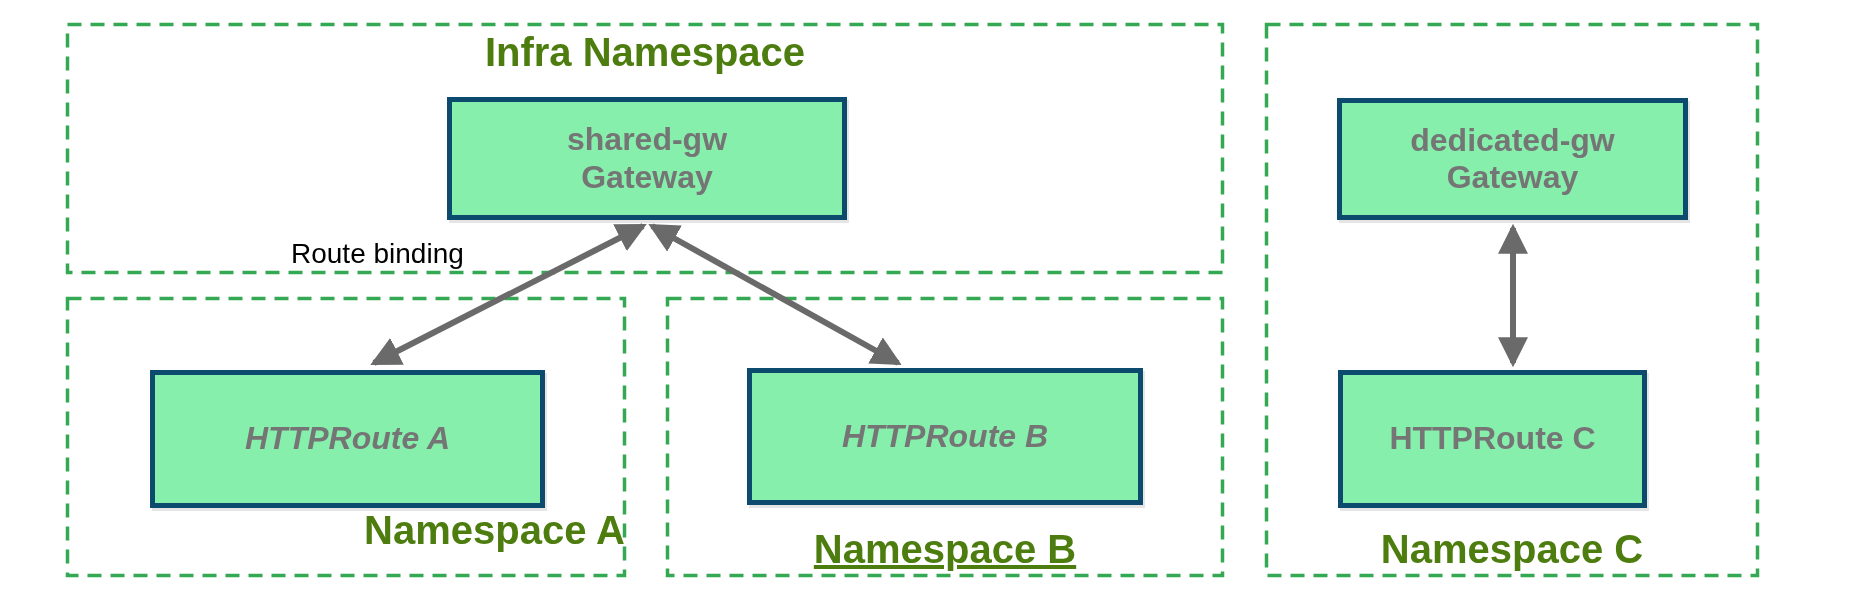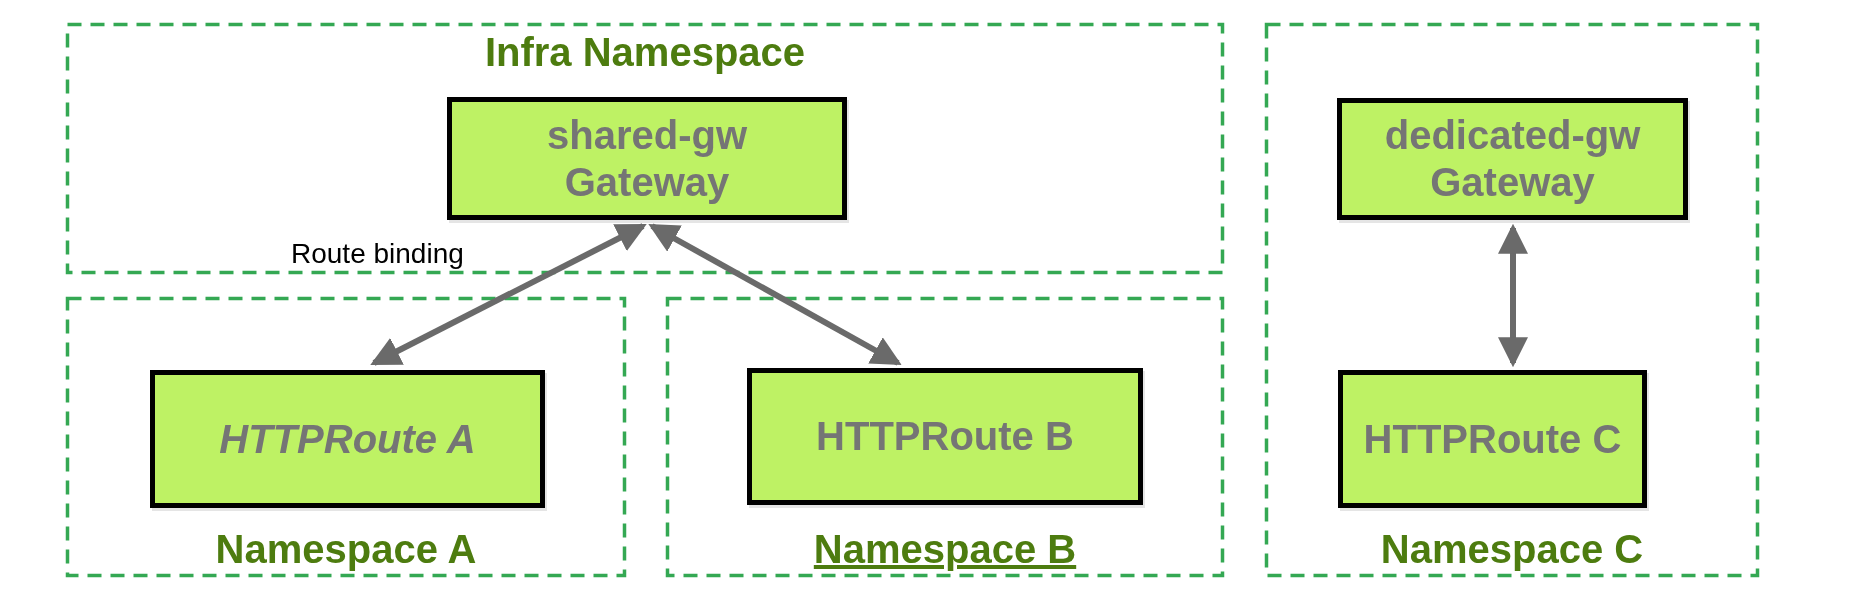--- a/index.html
+++ b/index.html
@@ -24,30 +24,30 @@
     stroke-dasharray: 14 9;
   }
   .arrow {
     stroke: #6a6a6a;
     stroke-width: 6;
   }
   .gw-box {
     position: absolute;
     z-index: 2;
     box-sizing: border-box;
-    background: #bef264;
-    border: 5px solid #000000;
+    background: #86efac;
+    border: 5px solid #0c4a6e;
     box-shadow: 2px 3px 0 rgba(0,0,0,0.10);
     display: flex;
     align-items: center;
     justify-content: center;
     text-align: center;
     color: #757575;
     font-weight: bold;
-    font-size: 40px;
+    font-size: 32px;
     line-height: 1.17;
   }
   .box-text span { display: block; }
   .ns-label {
     position: absolute;
     z-index: 2;
     text-align: center;
     font-weight: bold;
     font-size: 40px;
     line-height: 1;
@@ -55,28 +55,28 @@
   }
   .annotation {
     position: absolute;
     z-index: 2;
     font-size: 28px;
     line-height: 1;
     color: #000000;
   }
   
   .infra-title   { left: 67px;   top: 32px;  width: 1156px; }
-  .ns-a-label    { left: 67px;   top: 529px; width: 558px; }
+  .ns-a-label    { left: 67px;   top: 510px; width: 558px; text-align: right; }
   .ns-b-label    { left: 667px;  top: 529px; width: 556px; text-decoration: underline; }
   .ns-c-label    { left: 1266px; top: 529px; width: 492px; text-align: center; }
   .route-binding { left: 291px;  top: 240px; }
   .box-shared    { left: 447px;  top: 97px;  width: 400px; height: 123px; }
   .box-dedicated { left: 1337px; top: 98px;  width: 351px; height: 122px; }
   .box-route-a   { left: 150px;  top: 370px; width: 395px; height: 138px; font-style: italic; }
-  .box-route-b   { left: 747px;  top: 368px; width: 396px; height: 137px; }
+  .box-route-b   { left: 747px;  top: 368px; width: 396px; height: 137px; font-style: italic; }
   .box-route-c   { left: 1338px; top: 370px; width: 309px; height: 138px; }
 </style>
 </head>
 <body>
 
 <div class="canvas">
 
   <svg class="overlay" viewBox="0 0 1860 600" xmlns="http://www.w3.org/2000/svg">
     <defs>
       <marker id="arrowhead" viewBox="0 0 10 10" refX="8.6" refY="5" markerWidth="5" markerHeight="5" orient="auto-start-reverse">

